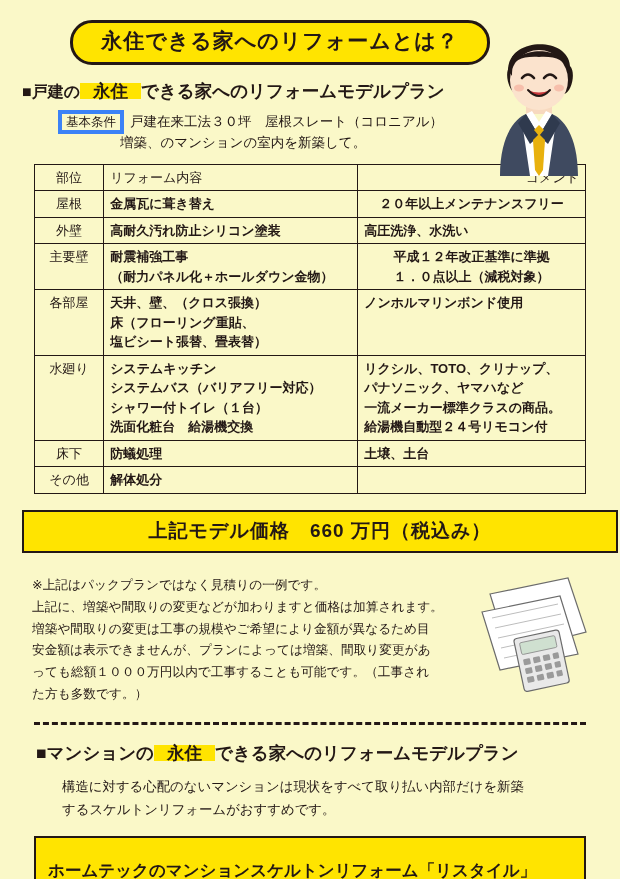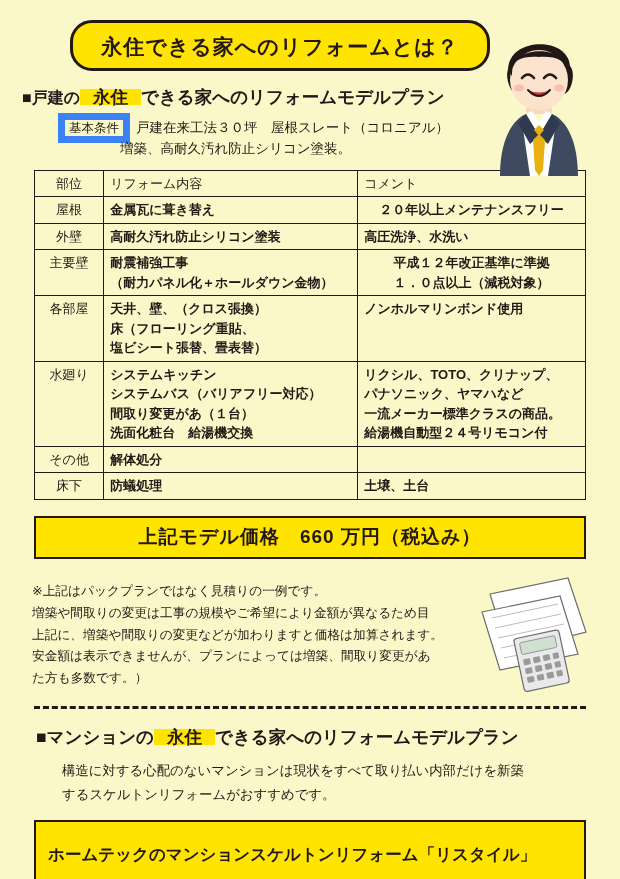--- a/index.html
+++ b/index.html
@@ -25,21 +25,21 @@
 
   
   .title-banner {
     position: relative;
     margin: 20px 0 0 48px;
     width: 420px;
     background: #ffe400;
     border: 3px solid #231815;
     border-radius: 22px;
     text-align: center;
-    padding: 10px 8px 7px 8px;
+    padding: 4px 8px 7px 8px;
     box-sizing: border-box;
   }
   .title-banner .t {
     font-size: 21px;
     font-weight: bold;
     letter-spacing: 1px;
     color: #231815;
     white-space: nowrap;
   }
 
@@ -58,21 +58,21 @@
   }
 
   
   .cond {
     margin-top: 9px;
     margin-left: 36px;
     font-size: 13.5px;
     line-height: 1.55;
   }
   .cond .boxed {
-    border: 7px solid #3b82f6;
+    border: 4px solid #3b82f6;
     padding: 1px 4px;
     margin-right: 6px;
     font-size: 12.5px;
   }
   .cond .l2 { margin-left: 62px; display: block; }
 
   
   table.plan {
     margin: 10px auto 0 auto;
     width: 552px;
@@ -93,21 +93,21 @@
   }
   .col-a { width: 78px; text-align: center; }
   .col-b { width: 250px; }
   .col-c { width: 224px; }
   td.ctr { text-align: center; }
   .cell-lines div { white-space: nowrap; font-weight: bold; }
 
   
   .price-box {
     margin: 16px auto 0 auto;
-    width: 552px;
+    width: 596px;
     background: #ffe400;
     border: 2px solid #231815;
     text-align: center;
     padding: 6px 0 7px 0;
     box-sizing: border-box;
   }
   .price-box .p {
     font-size: 19px;
     font-weight: bold;
     letter-spacing: 1px;
@@ -222,29 +222,29 @@
   <div class="title-banner">
     <div class="t">永住できる家へのリフォームとは？</div>
   </div>
 
   <div class="sec-head">
     <span class="sq">■戸建の</span><span class="hl">永住</span><span>できる家へのリフォームモデルプラン</span>
   </div>
 
   <div class="cond">
     <span class="boxed">基本条件</span><span>戸建在来工法３０坪　屋根スレート（コロニアル）</span>
-    <span class="l2">増築、高耐久汚れ防止シリコン塗装。</span>
+    <span class="l2">増築、のマンションの室内を新築して。</span>
   </div>
 
   <table class="plan">
     <thead>
       <tr>
         <th class="col-a">部位</th>
         <th class="col-b" style="text-align:left">リフォーム内容</th>
-        <th class="col-c" style="text-align:left">コメント</th>
+        <th class="col-c" style="text-align:right">コメント</th>
       </tr>
     </thead>
     <tbody>
 
       <tr>
         <td class="col-a">屋根</td>
         <td class="col-b cell-lines">
           <div>金属瓦に葺き替え</div>
         </td>
         <td class="col-c cell-lines ctr">
@@ -284,48 +284,48 @@
         <td class="col-c cell-lines">
           <div>ノンホルマリンボンド使用</div>
         </td>
       </tr>
 
       <tr>
         <td class="col-a">水廻り</td>
         <td class="col-b cell-lines">
           <div>システムキッチン</div>
           <div>システムバス（バリアフリー対応）</div>
-          <div>間取り変更があ（１台）</div>
+          <div>シャワー付トイレ（１台）</div>
           <div>洗面化粧台　給湯機交換</div>
         </td>
         <td class="col-c cell-lines">
           <div>リクシル、TOTO、クリナップ、</div>
           <div>パナソニック、ヤマハなど</div>
           <div>一流メーカー標準クラスの商品。</div>
           <div>給湯機自動型２４号リモコン付</div>
         </td>
       </tr>
 
       <tr>
+        <td class="col-a">床下</td>
+        <td class="col-b cell-lines">
+          <div>防蟻処理</div>
+        </td>
+        <td class="col-c cell-lines">
+          <div>土壌、土台</div>
+        </td>
+      </tr>
+
+      <tr>
         <td class="col-a">その他</td>
         <td class="col-b cell-lines">
           <div>解体処分</div>
         </td>
         <td class="col-c cell-lines">
           <div></div>
-        </td>
-      </tr>
-
-      <tr>
-        <td class="col-a">床下</td>
-        <td class="col-b cell-lines">
-          <div>防蟻処理</div>
-        </td>
-        <td class="col-c cell-lines">
-          <div>土壌、土台</div>
         </td>
       </tr>
     </tbody>
   </table>
 
   <div class="price-box">
     <div class="p">上記モデル価格　660 万円（税込み）</div>
   </div>
 
   <div class="docs">
@@ -357,23 +357,24 @@
           <rect x="71" y="102" width="7" height="6" rx="1"></rect>
           <rect x="81" y="102" width="7" height="6" rx="1"></rect>
           <rect x="91" y="102" width="6" height="6" rx="1"></rect>
         </g>
       </g>
     </svg>
   </div>
 
   <div class="note">
     <div>※上記はパックプランではなく見積りの一例です。</div>
+    <div>上記に、増築や間取りの変更などが加わりますと価格は加算されます。</div>
     <div>増築や間取りの変更は工事の規模やご希望により金額が異なるため目</div>
-    <div>上記に、増築や間取りの変更などが加わりますと価格は加算されます。</div>
     <div>安金額は表示できませんが、プランによっては増築、間取り変更があ</div>
+    <div>っても総額１０００万円以内で工事することも可能です。（工事され</div>
     <div>た方も多数です。）</div>
   </div>
 
   <div class="dashed"></div>
 
   <div class="sec-head2">
     <span>■マンションの</span><span class="hl">永住</span><span>できる家へのリフォームモデルプラン</span>
   </div>
 
   <div class="mansion-text">

